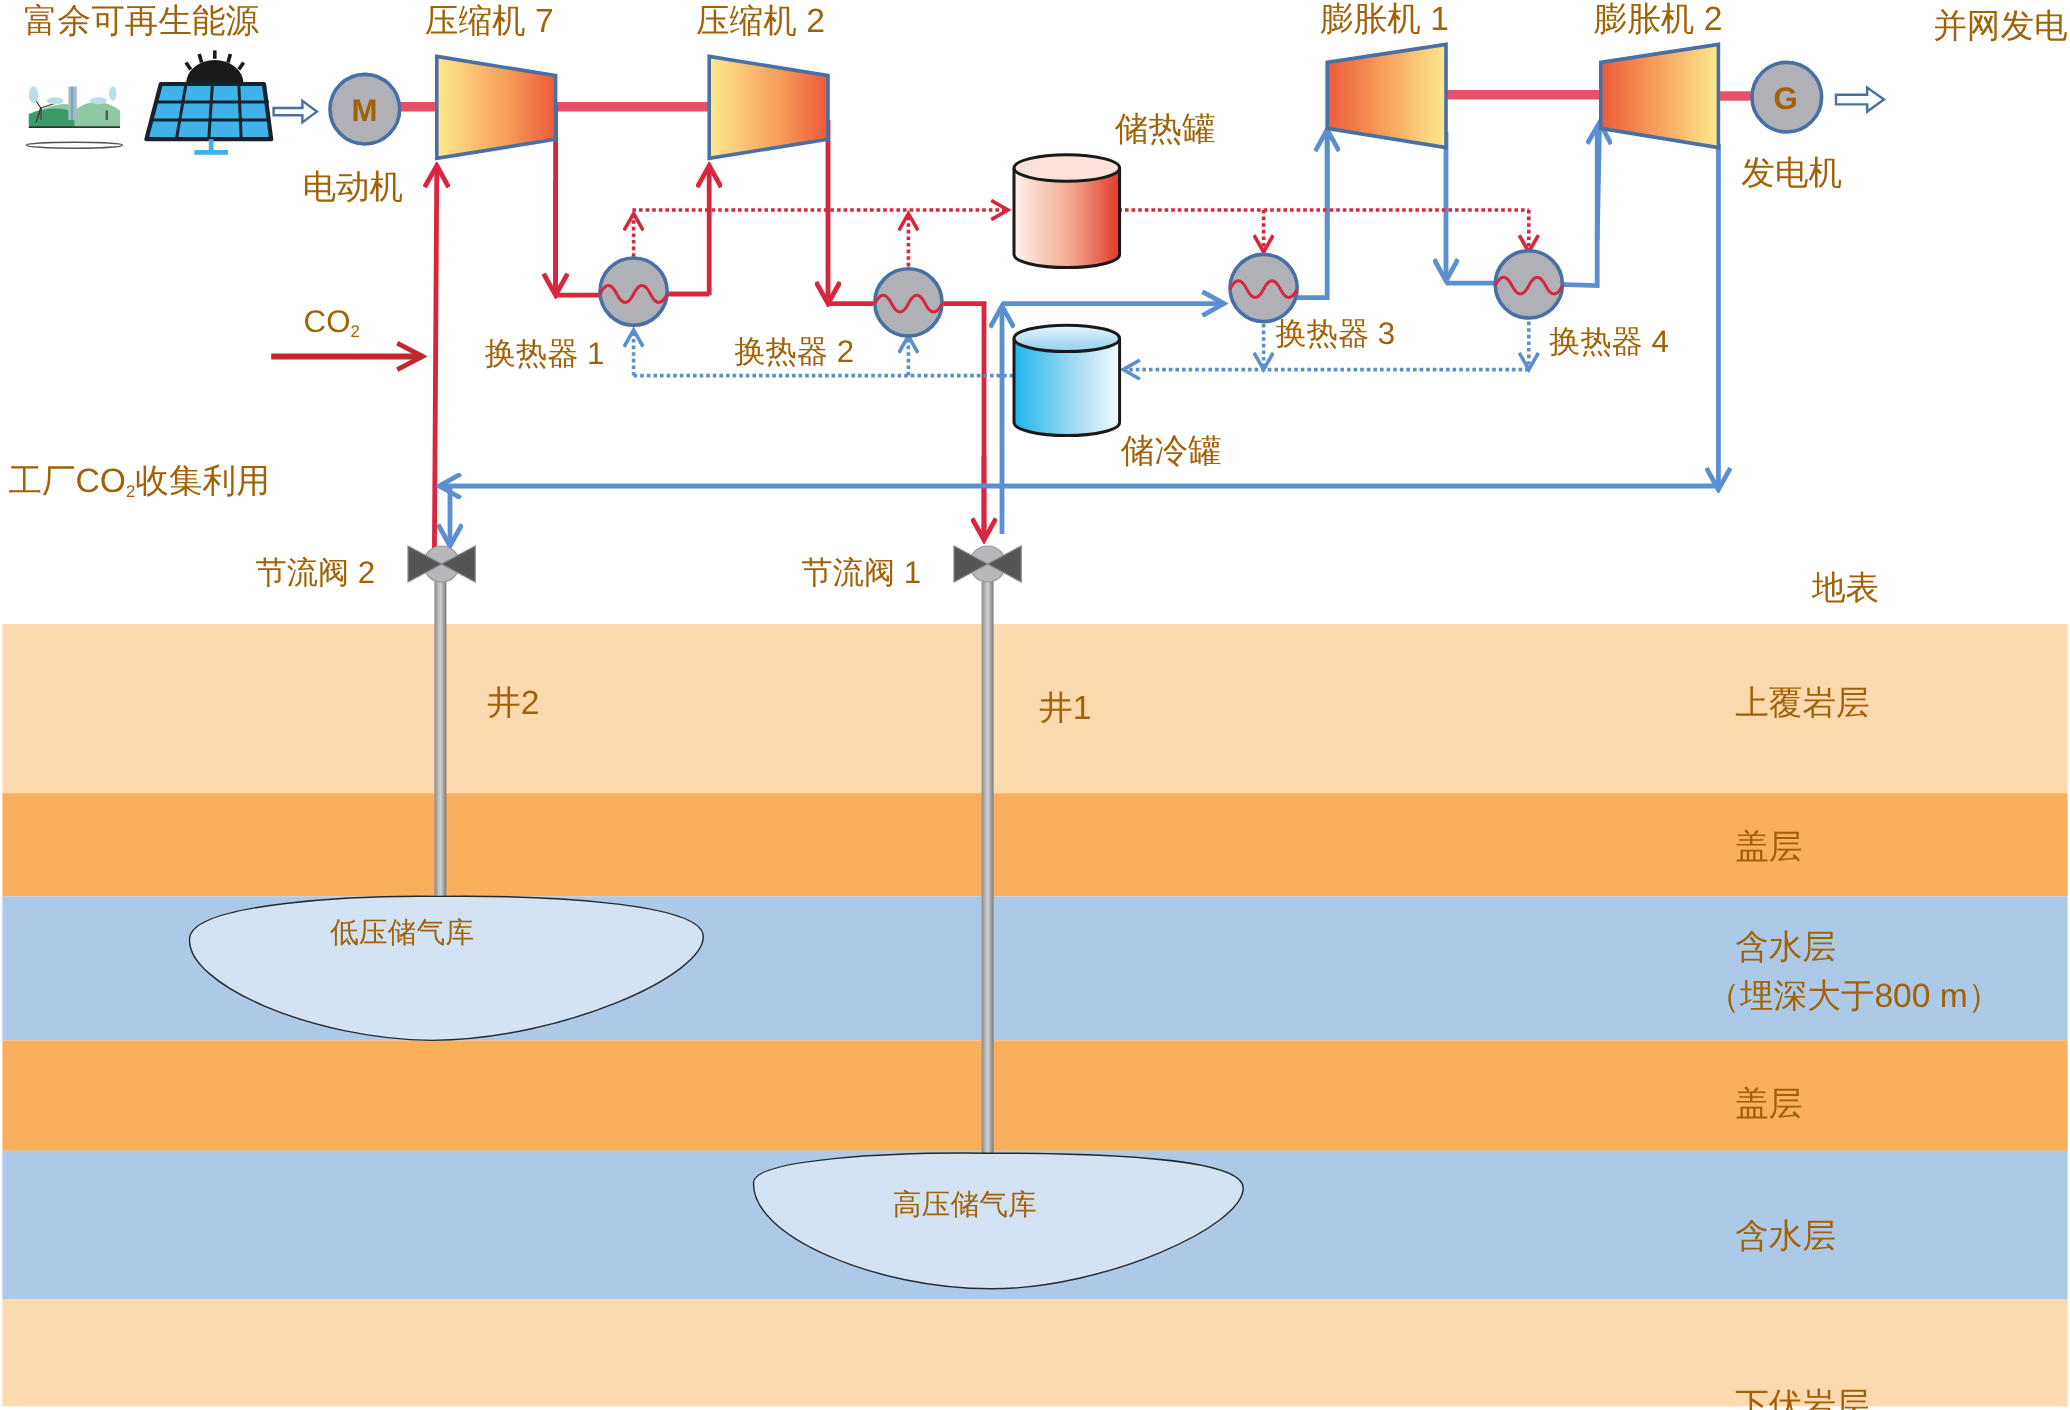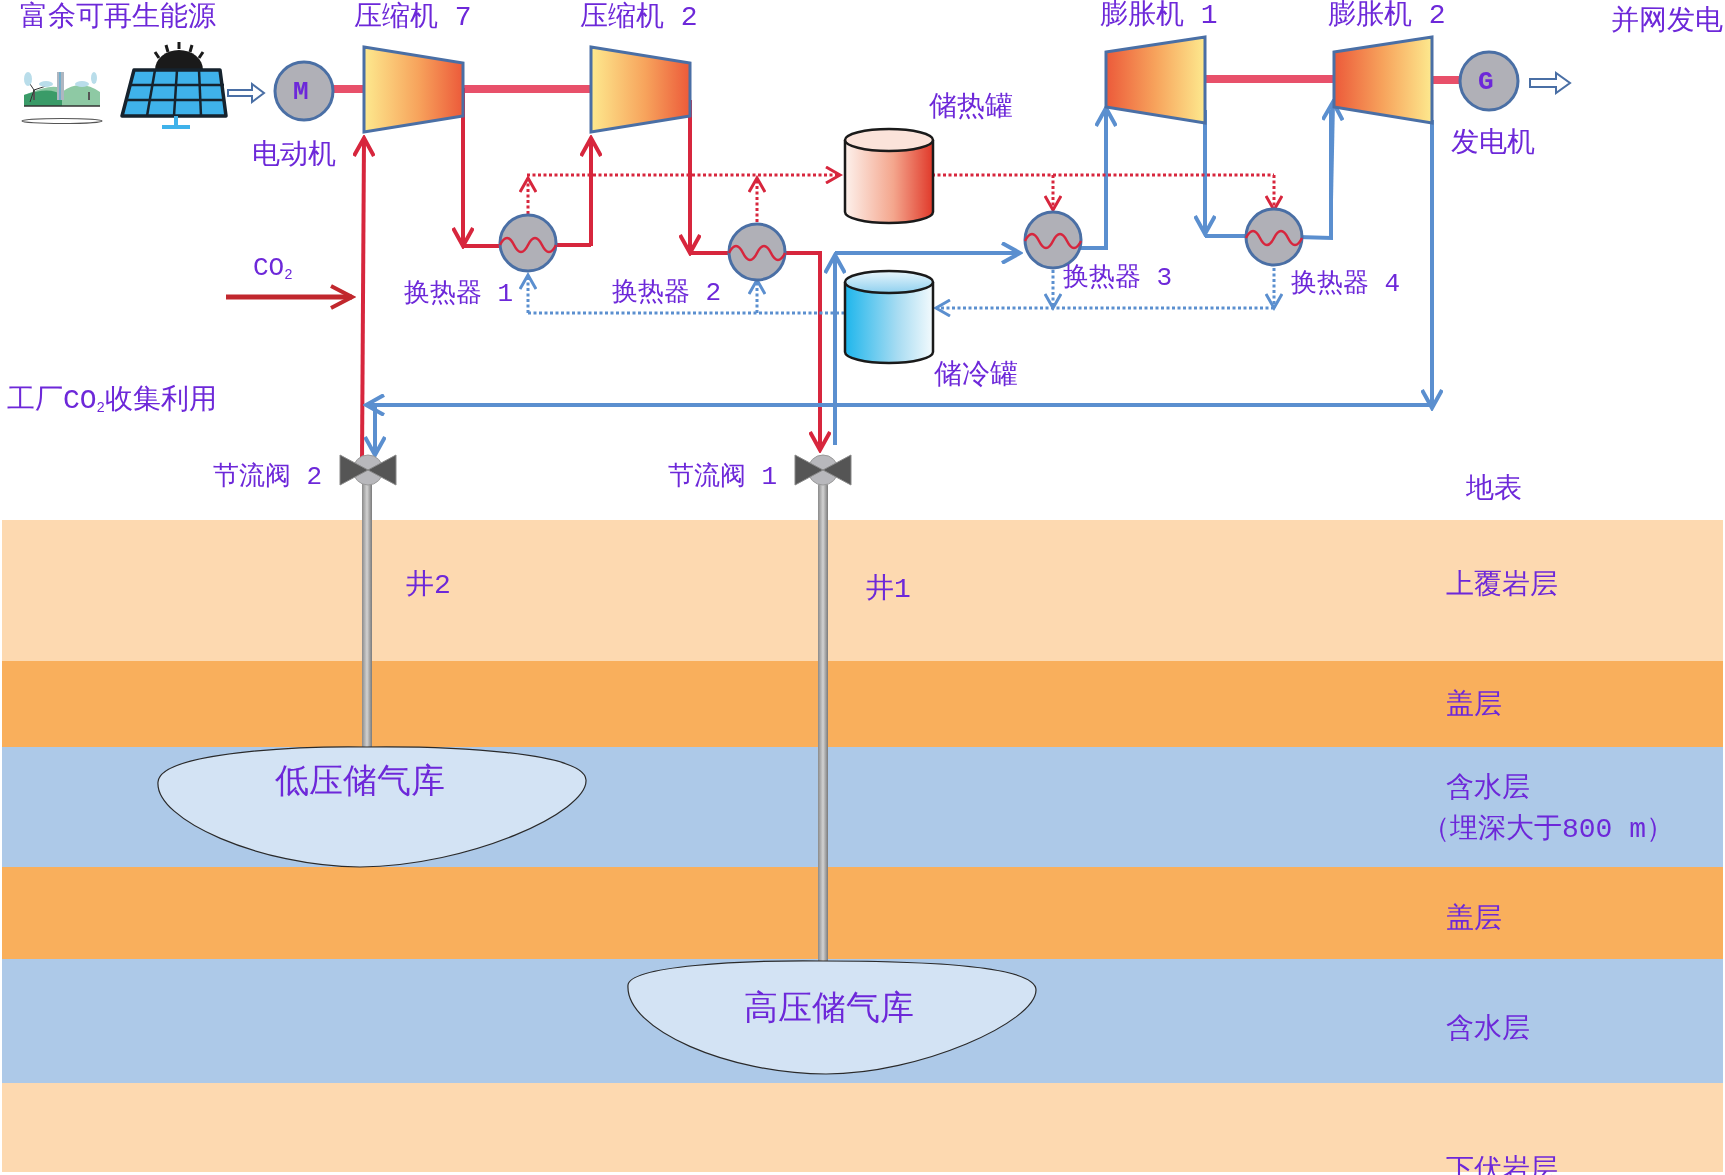--- a/index.html
+++ b/index.html
@@ -1,21 +1,21 @@
 <!DOCTYPE html>
 <html><head>
 <meta charset="utf-8">
 <style>
   html,body{margin:0;padding:0;background:#ffffff;}
   body{width:1725px;height:1175px;position:relative;overflow:hidden;font-family:"DejaVu Serif","Liberation Serif",serif;}
   svg{position:absolute;left:0;top:0;}
-  .lbl{position:absolute;color:#6d28d9;font-family:Liberation Mono, monospace;white-space:nowrap;line-height:1;}
+  .lbl{position:absolute;color:#a16207;font-family:Liberation Sans, sans-serif;white-space:nowrap;line-height:1;}
   .l28{font-size:28px;}
   .l26{font-size:26px;}
-  .l30{font-size:34px;}
+  .l30{font-size:24px;}
   sub{font-size:14px;vertical-align:-4px;}
 </style>
 </head>
 <body>
 
 <div>
   <div style="position:absolute;left:2px;top:520px;width:1721px;height:141px;background:#fdd9b0;"></div>
   <div style="position:absolute;left:2px;top:661px;width:1721px;height:86px;background:#f9af5c;"></div>
   <div style="position:absolute;left:2px;top:747px;width:1721px;height:120px;background:#adc9e8;"></div>
   <div style="position:absolute;left:2px;top:867px;width:1721px;height:92px;background:#f9af5c;"></div>
@@ -259,20 +259,20 @@
 <div class="lbl l26" style="left:253px;top:255px;"><span>CO</span><sub>2</sub></div>
 <div class="lbl l28" style="left:7px;top:367px;margin-top:20px;"><span>工厂CO</span><sub>2</sub><span>收集利用</span></div>
 
 <div class="lbl l26" style="left:213px;top:464px;">节流阀 2</div>
 <div class="lbl l26" style="left:668px;top:464px;text-align:right;">节流阀 1</div>
 <div class="lbl l28" style="left:406px;top:572px;">井2</div>
 <div class="lbl l28" style="left:866px;top:576px;">井1</div>
 <div class="lbl l30" style="left:275px;top:766px;">低压储气库</div>
 <div class="lbl l30" style="left:744px;top:993px;">高压储气库</div>
 
-<div class="lbl l28" style="left:1466px;top:476px;">地表</div>
+<div class="lbl l28" style="left:1510px;top:476px;">地表</div>
 <div class="lbl l28" style="left:1446px;top:572px;">上覆岩层</div>
 <div class="lbl l28" style="left:1446px;top:692px;">盖层</div>
 <div class="lbl l28" style="left:1446px;top:775px;">含水层</div>
 <div class="lbl l28" style="left:1422px;top:816px;">（埋深大于800 m）</div>
 <div class="lbl l28" style="left:1446px;top:906px;">盖层</div>
 <div class="lbl l28" style="left:1446px;top:1016px;">含水层</div>
 <div class="lbl l28" style="left:1446px;top:1117px;margin-top:40px;">下伏岩层</div>
 
 </body></html>

